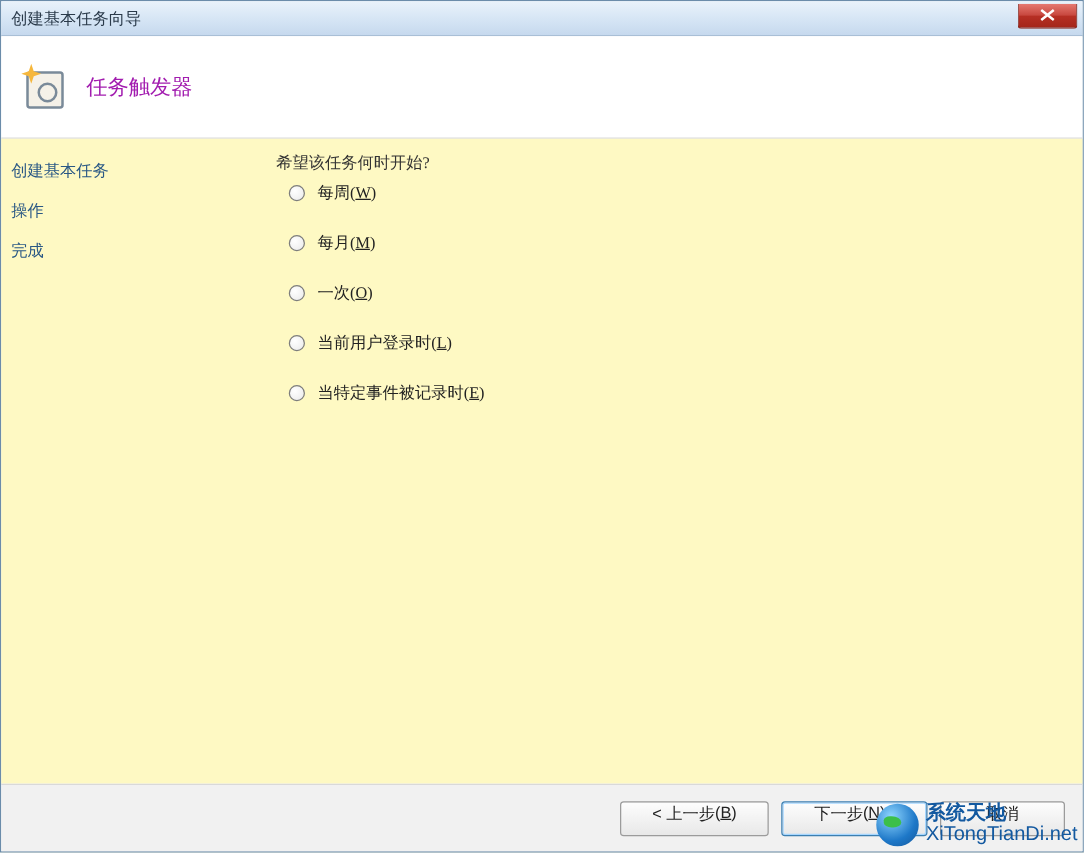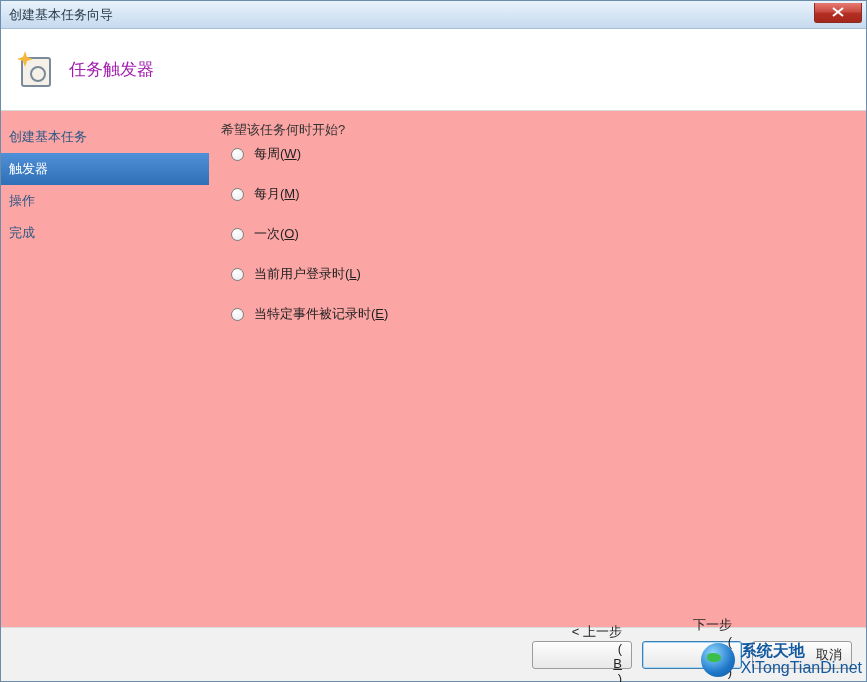--- a/index.html
+++ b/index.html
@@ -77,21 +77,22 @@
       left: 0; top: 0;
       width: 16px; height: 16px;
     }
     .header-title {
       font-size: 17px;
       color: #a21caf;
     }
     .body-area {
       flex: 1;
       display: flex;
-      background: #fca5a5;
+      background: #fef9c3;
+      font-family: Liberation Serif, serif;
     }
     .sidebar {
       width: 208px;
       padding-top: 10px;
     }
     .step {
       padding: 7px 8px;
       color: #2a5885;
       cursor: pointer;
     }
@@ -144,31 +145,30 @@
       background: #f1f1f1;
       display: flex;
       align-items: center;
       justify-content: flex-end;
       gap: 10px;
       padding-right: 14px;
     }
     .btn {
       min-width: 100px;
       height: 28px;
-      padding: 0 9px;
+      padding: 0 25px;
       background: linear-gradient(to bottom, #fdfdfd, #e8e8e8);
       border: 1px solid #9b9b9b;
       border-radius: 3px;
       cursor: pointer;
       display: inline-flex;
-      align-items: flex-end;
+      align-items: flex-start;
       justify-content: center;
       color: #222;
       font-size: 13px;
-      flex-direction: column;
     }
     .btn.default-btn {
       border: 1px solid #3c7fb1;
       box-shadow: 0 0 0 1px #a7d7ff inset;
     }
     .watermark {
       position: absolute;
       right: 4px; bottom: 4px;
       display: flex;
       align-items: center;
@@ -211,21 +211,20 @@
           <polygon points="8,0 10,6 16,8 10,10 8,16 6,10 0,8 6,6" fill="#f6b73c"></polygon>
         </svg>
     </div>
     <div class="header-title">任务触发器</div>
   </div>
 
   <div class="body-area">
 
     <div class="sidebar">
       <div class="step">创建基本任务</div>
-      <div class="step active">触发器</div>
       <div class="step">操作</div>
       <div class="step">完成</div>
     </div>
 
     <div class="content">
       <div class="question">希望该任务何时开始?</div>
 
       <div class="radios">
         <label class="radio-row">
           <span class="radio"></span>

